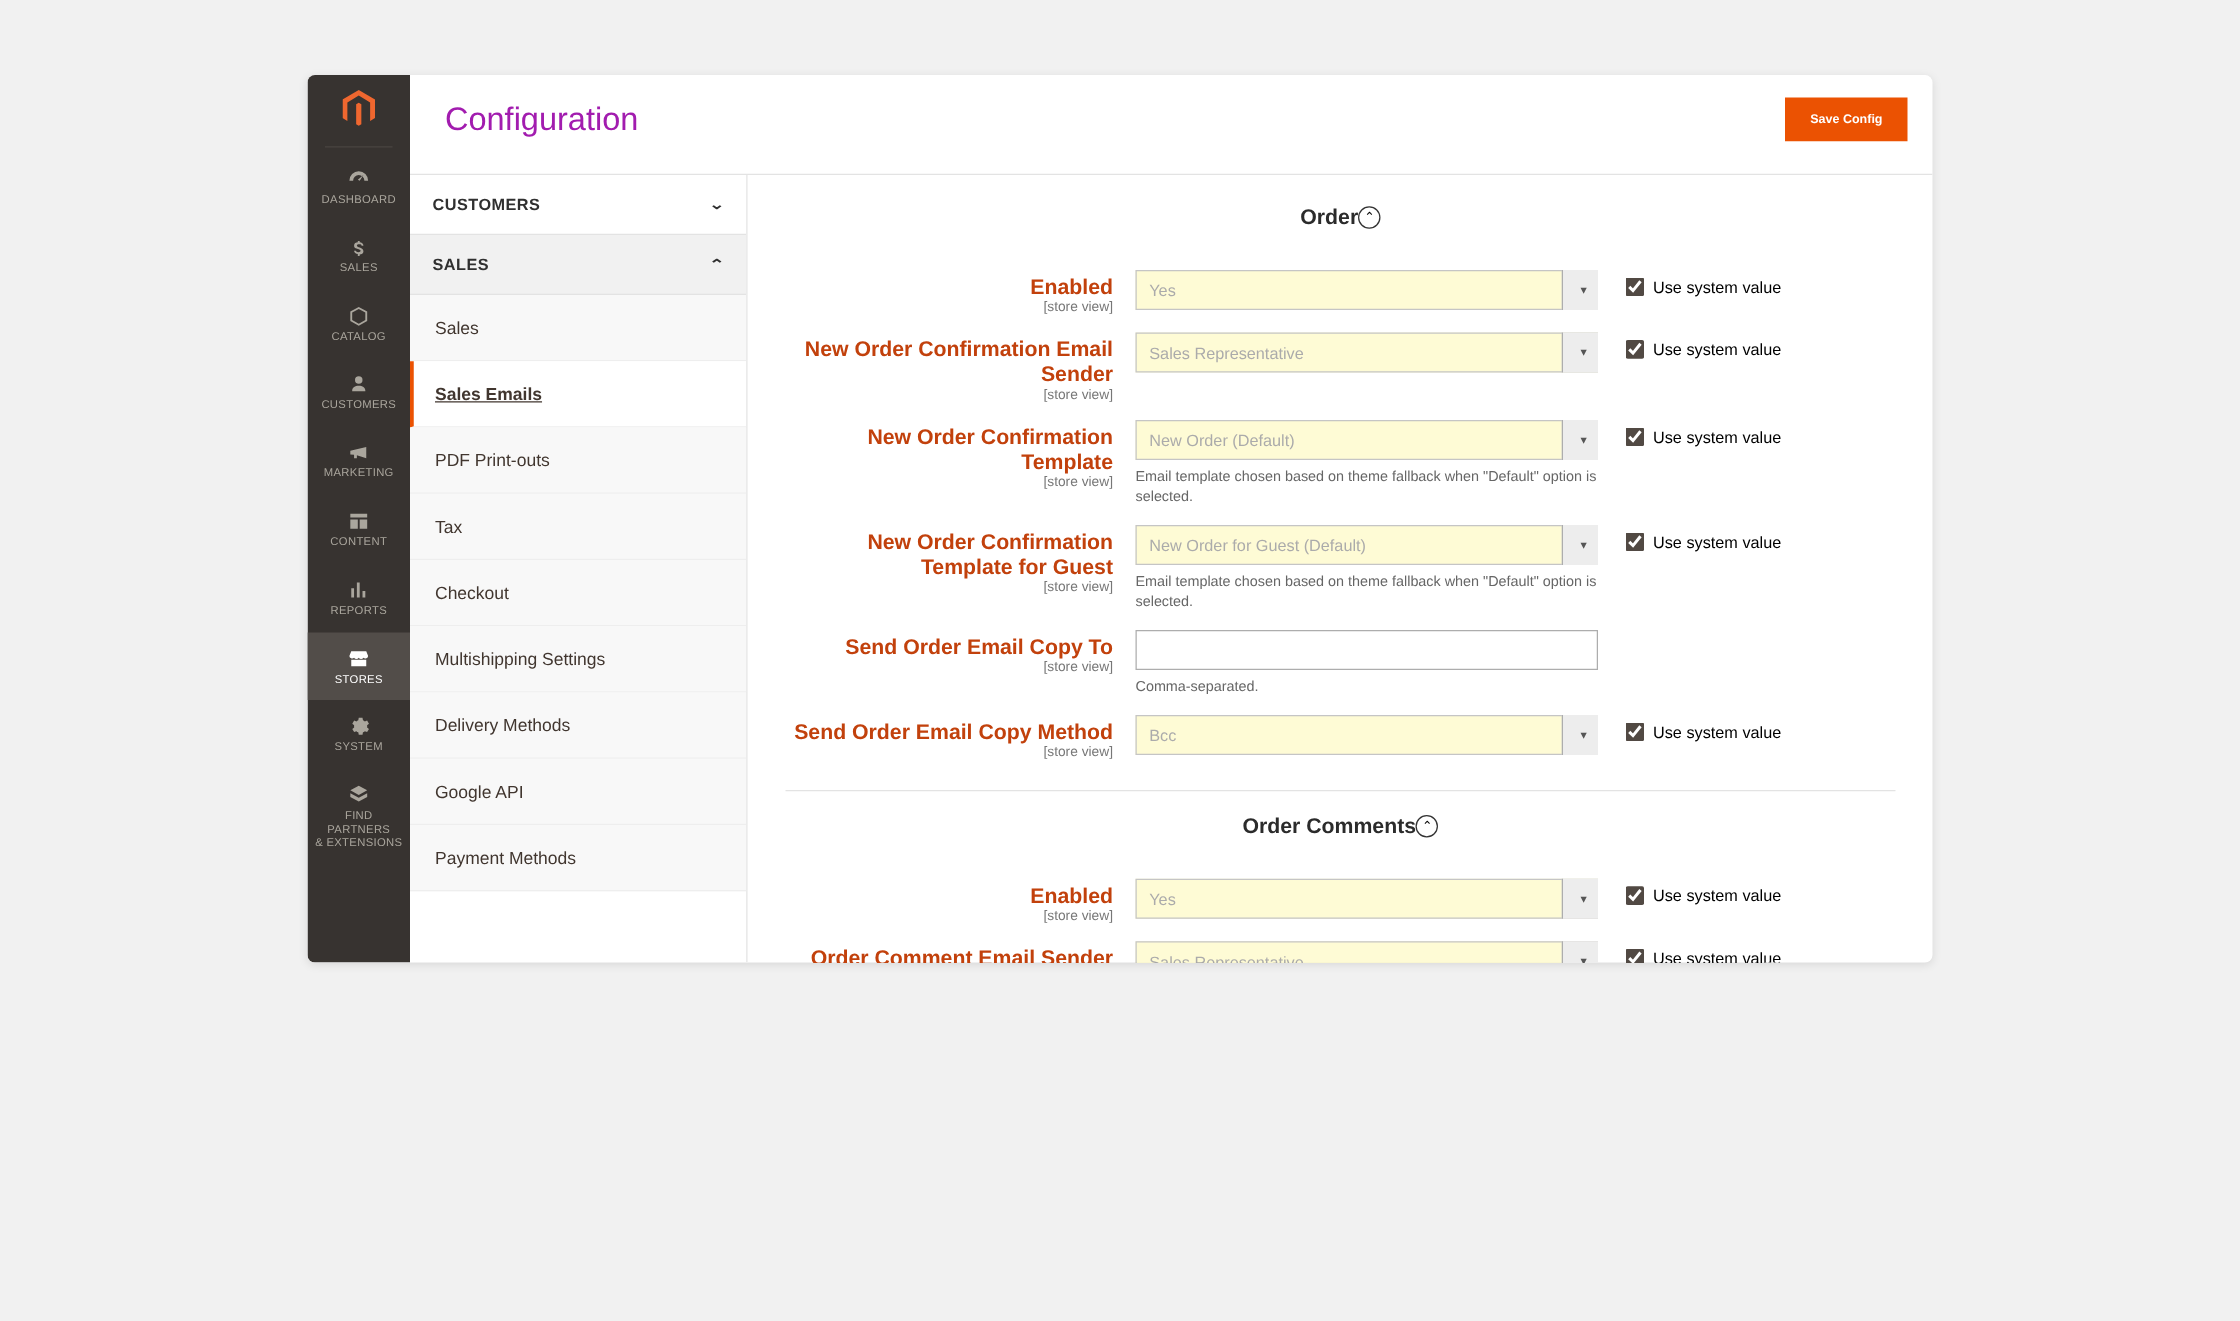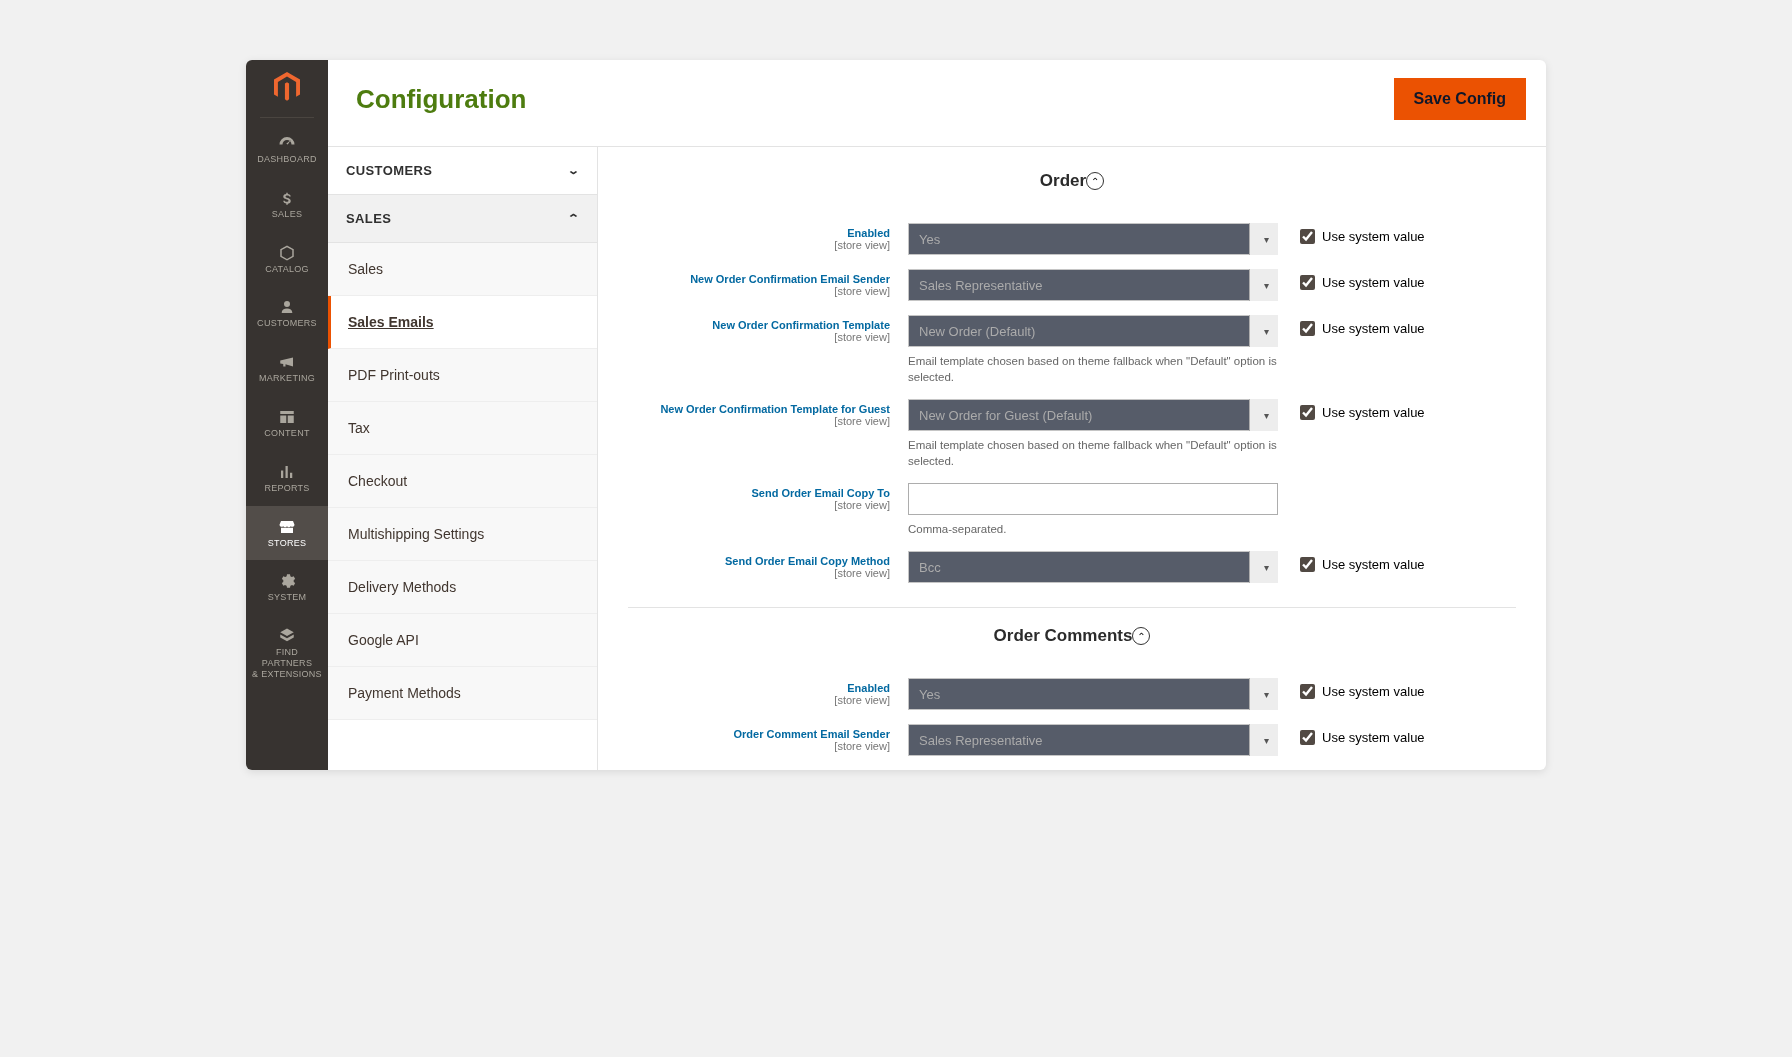--- a/index.html
+++ b/index.html
@@ -8,38 +8,38 @@
 .nav { width:82px; background:#373330; color:#aaa69d; text-align:center; font-size:9px; }
 .nav .logo { color:#ef672f; font-size:28px; padding:12px 0 8px; }
 .nav .logo svg { width:26px; height:30px; }
 .nav-div { height:1px; background:#4a4540; margin:0 14px 4px;}
 .nav-item { padding:10px 4px 12px; cursor:pointer; }
 .nav-item.active { background:#524d49; color:#fff;}
 .nv-icon { font-size:18px; height:22px; display:flex; align-items:center; justify-content:center;}
 .nv-label { letter-spacing:.03em; white-space:pre-line; line-height:1.2;}
 .main { flex:1; display:flex; flex-direction:column;}
 .header { padding:18px 20px 26px 28px; display:flex; justify-content:space-between; align-items:center; }
-.header h1 { font-size:26px; font-weight:700; color:#4d7c0f;}
-.save-btn { background:#eb5202; color:#0f172a; border:none; padding:12px 20px; font-size:16px; font-weight:600; cursor:pointer;}
+.header h1 { font-size:26px; font-weight:400; color:#a21caf;}
+.save-btn { background:#eb5202; color:#ffffff; border:none; padding:12px 20px; font-size:10px; font-weight:600; cursor:pointer;}
 .body { display:flex; flex:1; overflow:hidden; border-top:1px solid #e3e3e3;}
 .sidebar { width:270px; border-right:1px solid #e3e3e3; font-size:14px; color:#303030; overflow-y:auto;}
 .sb-group { padding:16px 18px; font-weight:700; font-size:13px; letter-spacing:.03em; border-bottom:1px solid #e3e3e3; display:flex; justify-content:space-between; align-items:center; cursor:pointer; background:#fff;}
 .sb-group.expanded { background:#f1f1f1;}
 .sb-item { padding:18px 20px; background:#f8f8f8; border-bottom:1px solid #eee; cursor:pointer; font-size:14px; color:#41362f;}
 .sb-item.active { border-left:3px solid #eb5202; background:#fff; font-weight:600; padding-left:17px;text-decoration:underline;}
 .content { flex:1; padding:20px 30px; overflow-y:auto;}
 .section-head { display:flex; justify-content:center; align-items:center; padding:4px 0 18px; border-bottom:0; }
 .section-head h2 { font-size:17px; font-weight:700; color:#2b2b2b;}
 .collapse-icon { width:18px; height:18px; border:1.5px solid #333; border-radius:50%; display:flex; align-items:center; justify-content:center; font-size:10px; cursor:pointer;}
 .field { display:flex; align-items:flex-start; margin:14px 0;}
 .fl-label { width:280px; text-align:right; padding-right:18px; padding-top:4px;}
-.fl-label .lbl { font-size:11px; color:#0369a1; font-weight:600;}
+.fl-label .lbl { font-size:17px; color:#c2410c; font-weight:600;}
 .fl-label .scope { font-size:11px; color:#777; font-weight:400;}
 .fl-control { width:370px;}
-.fl-select { width:100%; height:32px; border:1px solid #adadad; background:#0f172a; color:#888; padding:0 10px; font-size:13px; appearance:none; position:relative;}
+.fl-select { width:100%; height:32px; border:1px solid #adadad; background:#fef9c3; color:#888; padding:0 10px; font-size:13px; appearance:none; position:relative;}
 .sel-wrap { position:relative;}
 .sel-wrap::after { content:''; position:absolute; right:0; top:0; bottom:0; width:28px; border-left:1px solid #adadad; background:#ededed; pointer-events:none;}
 .sel-wrap::before { content:'▾'; position:absolute; right:9px; top:50%; transform:translateY(-50%); color:#555; font-size:10px; z-index:2; pointer-events:none;}
 .fl-input { width:100%; height:32px; border:1px solid #adadad; padding:0 10px; font-size:13px;}
 .helper { font-size:11.5px; color:#666; margin-top:6px; line-height:1.4;}
 .fl-check { padding-top:6px; margin-left:22px; display:flex; align-items:center; font-size:13px; gap:7px;justify-content:space-between;}
 .fl-check input[type=checkbox] { width:15px; height:15px; accent-color:#514943; cursor:pointer;}
 .fl-check label { cursor:pointer; }
 hr.sep { margin:24px 0 14px; border:none; border-top:1px solid #e3e3e3;}
 .chev { font-size:11px; transform:scaleX(1.4);}

